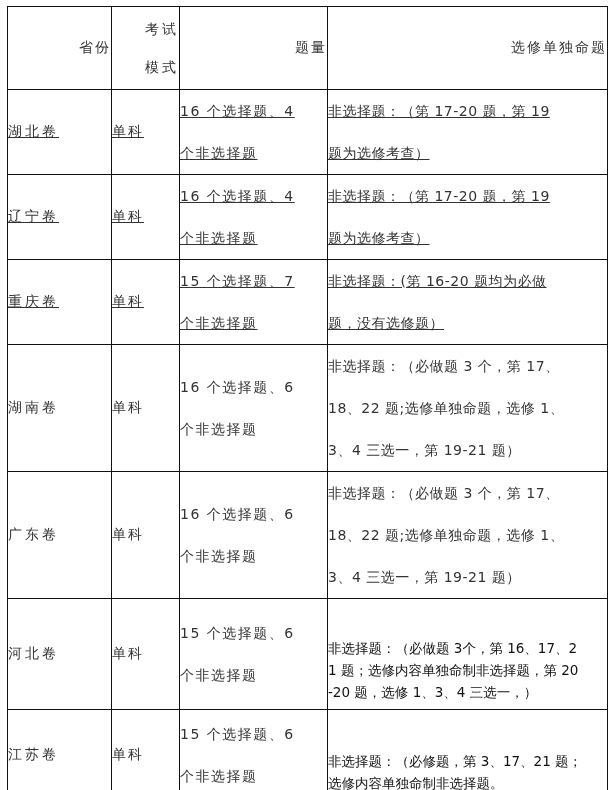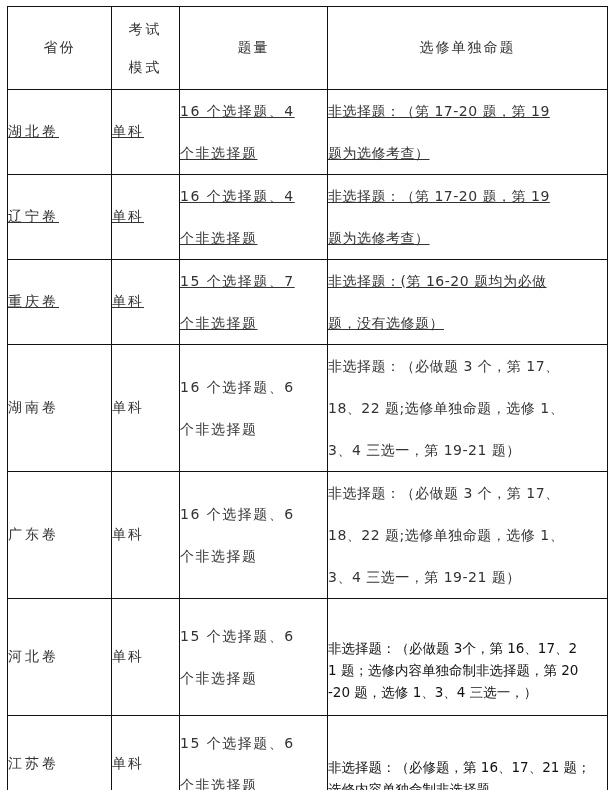--- a/index.html
+++ b/index.html
@@ -11,28 +11,28 @@
     width:600px;
   }
   table.grid td, table.grid th {
     border:1.5px solid #111; padding:0; vertical-align:middle;
     font-weight:normal; font-size:14px; color:#333;
   }
   col.c1 { width:104px; }
   col.c2 { width:68px; }
   col.c3 { width:148px; }
   col.c4 { width:280px; }
-  .hdr th { text-align:center; height:82px; }
+  .hdr th { text-align:right; height:82px; }
   .hdr .mode { line-height:38px; letter-spacing:3px; }
   .hdr .plain { letter-spacing:2px; }
   td.prov { padding-left:7px; letter-spacing:3px; }
   td.mode { padding-left:6px; letter-spacing:2px; }
   td.qty  { padding-left:6px; line-height:42px; letter-spacing:1.5px; }
   td.dist { padding-left:6px; padding-right:4px; line-height:42px; letter-spacing:0.5px; }
-  td.dist.small { line-height:22px; font-size:13.5px; color:#111; vertical-align:bottom; padding-bottom:12px; letter-spacing:0; }
+  td.dist.small { line-height:22px; font-size:13.5px; color:#111; vertical-align:bottom; padding-bottom:6px; letter-spacing:0; }
   tr.r1 td, tr.r2 td, tr.r3 td { height:83px;text-decoration:underline; }
   tr.r4 td, tr.r5 td { height:124px; }
   tr.r6 td { height:104px; }
   tr.r7 td { height:84px; }
   .line { display:block; white-space:nowrap; }
 </style>
 </head>
 <body>
 
 <table class="grid">
@@ -135,18 +135,18 @@
   </tr>
 
   <tr class="r7">
     <td class="prov">江苏卷</td>
     <td class="mode">单科</td>
     <td class="qty">
       <span class="line">15 个选择题、6</span>
       <span class="line">个非选择题</span>
     </td>
     <td class="dist small">
-      <span class="line">非选择题：（必修题，第 16、17、21 题；</span>
+      <span class="line">非选择题：（必修题，第 3、17、21 题；</span>
       <span class="line">选修内容单独命制非选择题。</span>
     </td>
   </tr>
 </tbody>
   </table>
 
 </body></html>

